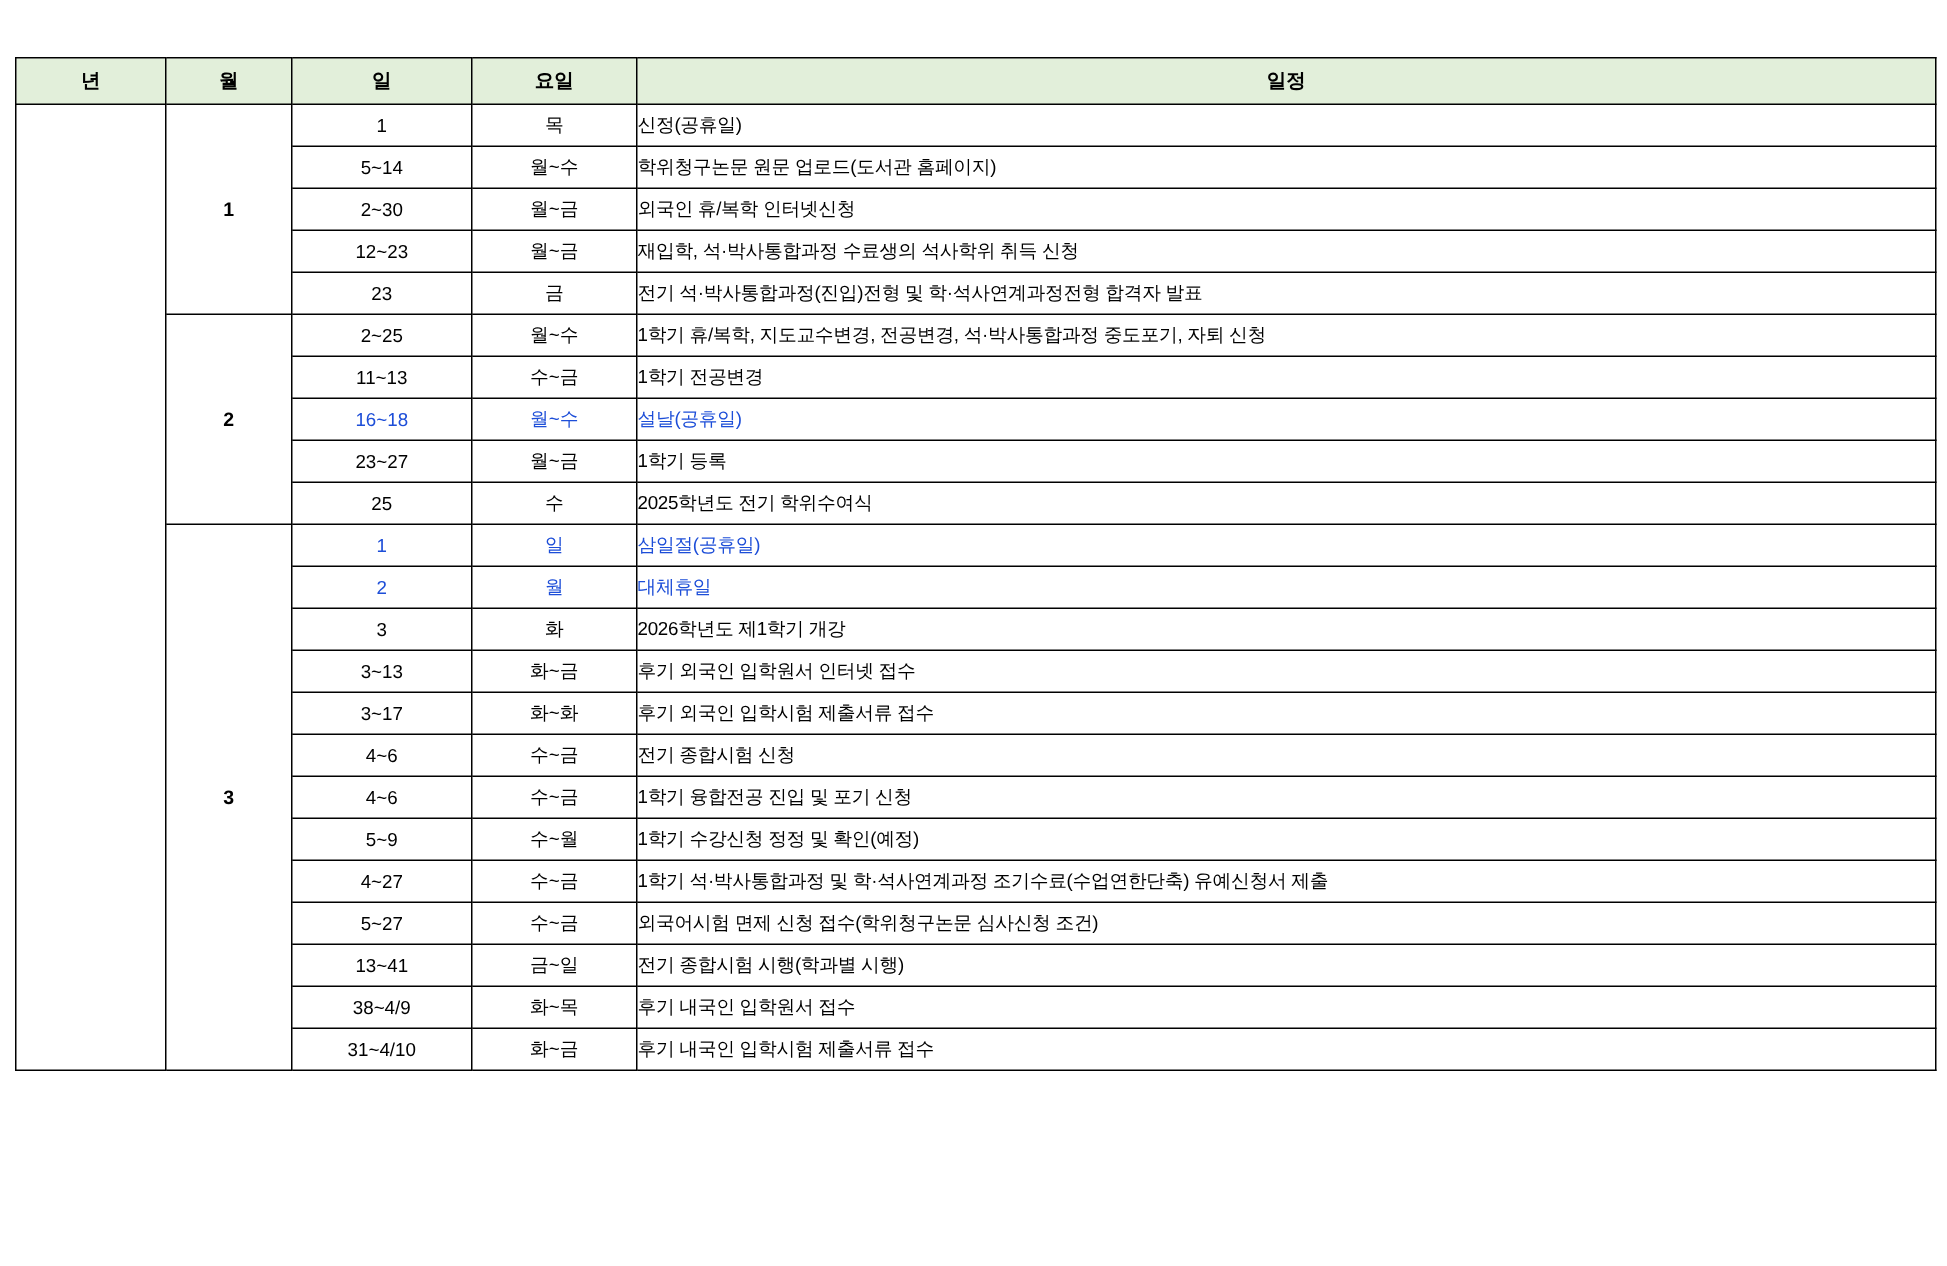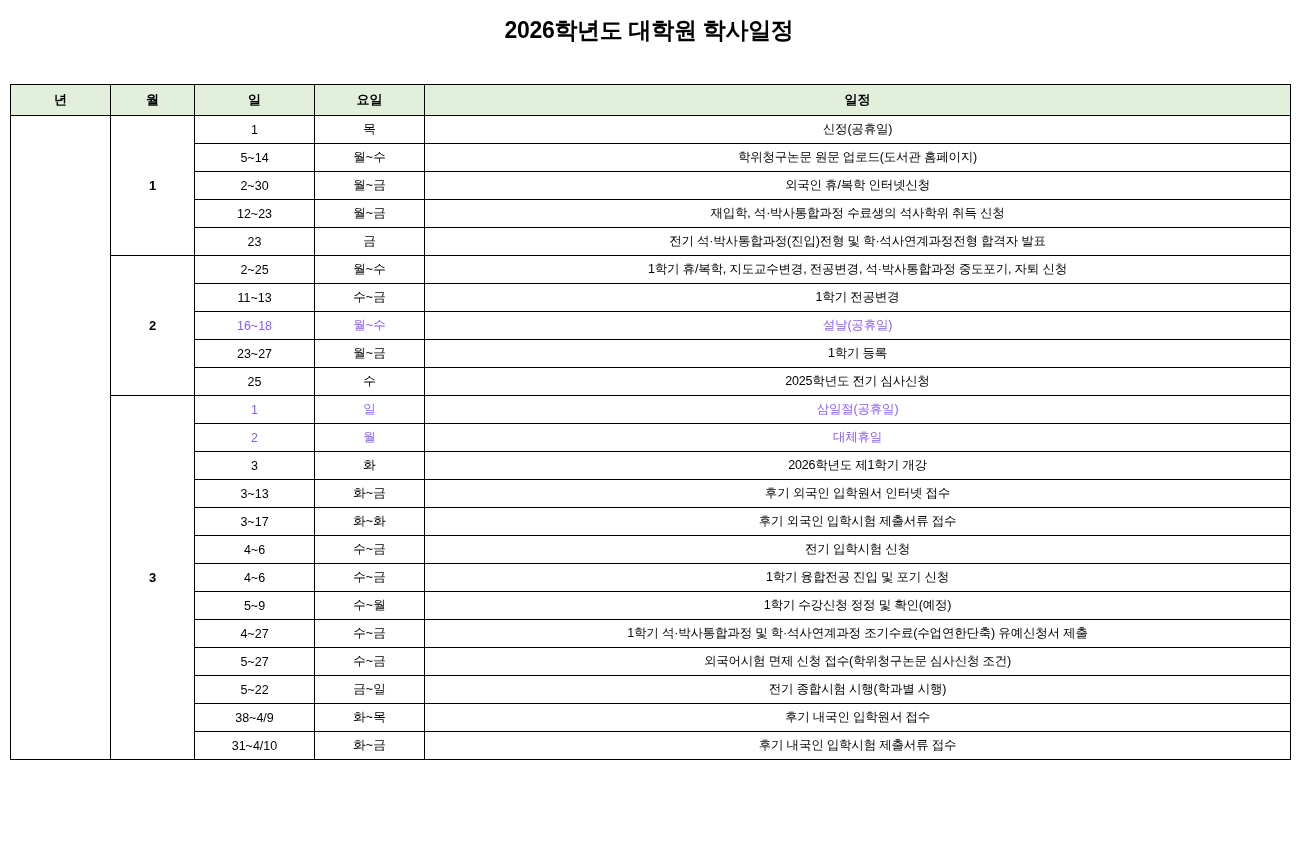--- a/index.html
+++ b/index.html
@@ -63,41 +63,40 @@
   td.year, td.month {
     text-align: center;
     font-weight: bold;
     font-size: 13px;
   }
   td.day, td.dow {
     text-align: center;
     font-size: 12.5px;
   }
   td.event {
-    text-align: center;
+    text-align: left;
     padding-left: 7px;
     font-size: 12.5px;
     letter-spacing: -0.2px;
     margin-left: 32px;
   }
   tr.holiday td.day,
   tr.holiday td.dow,
   tr.holiday td.event {
-    color: #8b5cf6;
+    color: #1d4ed8;
   }
   tr.month-start > td {
     border-top: 1px solid #000000;
   }
 </style>
 </head>
 <body>
 
 <div class="page">
 
-  <h1 class="doc-title">2026학년도 대학원 학사일정</h1>
 
   <div class="table-wrap">
     <table class="cal">
       <colgroup>
         <col class="c-year">
         <col class="c-month">
         <col class="c-day">
         <col class="c-dow">
         <col class="c-event">
       </colgroup>
@@ -155,21 +154,21 @@
             <td class="event">설날(공휴일)</td>
           </tr>
           <tr>
             <td class="day">23~27</td>
             <td class="dow">월~금</td>
             <td class="event">1학기 등록</td>
           </tr>
           <tr>
             <td class="day">25</td>
             <td class="dow">수</td>
-            <td class="event">2025학년도 전기 심사신청</td>
+            <td class="event">2025학년도 전기 학위수여식</td>
           </tr>
           <tr class="holiday month-start">
             <td class="month" rowspan="13">3</td>
             <td class="day">1</td>
             <td class="dow">일</td>
             <td class="event">삼일절(공휴일)</td>
           </tr>
           <tr class="holiday">
             <td class="day">2</td>
             <td class="dow">월</td>
@@ -186,21 +185,21 @@
             <td class="event">후기 외국인 입학원서 인터넷 접수</td>
           </tr>
           <tr>
             <td class="day">3~17</td>
             <td class="dow">화~화</td>
             <td class="event">후기 외국인 입학시험 제출서류 접수</td>
           </tr>
           <tr>
             <td class="day">4~6</td>
             <td class="dow">수~금</td>
-            <td class="event">전기 입학시험 신청</td>
+            <td class="event">전기 종합시험 신청</td>
           </tr>
           <tr>
             <td class="day">4~6</td>
             <td class="dow">수~금</td>
             <td class="event">1학기 융합전공 진입 및 포기 신청</td>
           </tr>
           <tr>
             <td class="day">5~9</td>
             <td class="dow">수~월</td>
             <td class="event">1학기 수강신청 정정 및 확인(예정)</td>
@@ -209,21 +208,21 @@
             <td class="day">4~27</td>
             <td class="dow">수~금</td>
             <td class="event">1학기 석·박사통합과정 및 학·석사연계과정 조기수료(수업연한단축) 유예신청서 제출</td>
           </tr>
           <tr>
             <td class="day">5~27</td>
             <td class="dow">수~금</td>
             <td class="event">외국어시험 면제 신청 접수(학위청구논문 심사신청 조건)</td>
           </tr>
           <tr>
-            <td class="day">5~22</td>
+            <td class="day">13~41</td>
             <td class="dow">금~일</td>
             <td class="event">전기 종합시험 시행(학과별 시행)</td>
           </tr>
           <tr>
             <td class="day">38~4/9</td>
             <td class="dow">화~목</td>
             <td class="event">후기 내국인 입학원서 접수</td>
           </tr>
           <tr>
             <td class="day">31~4/10</td>

